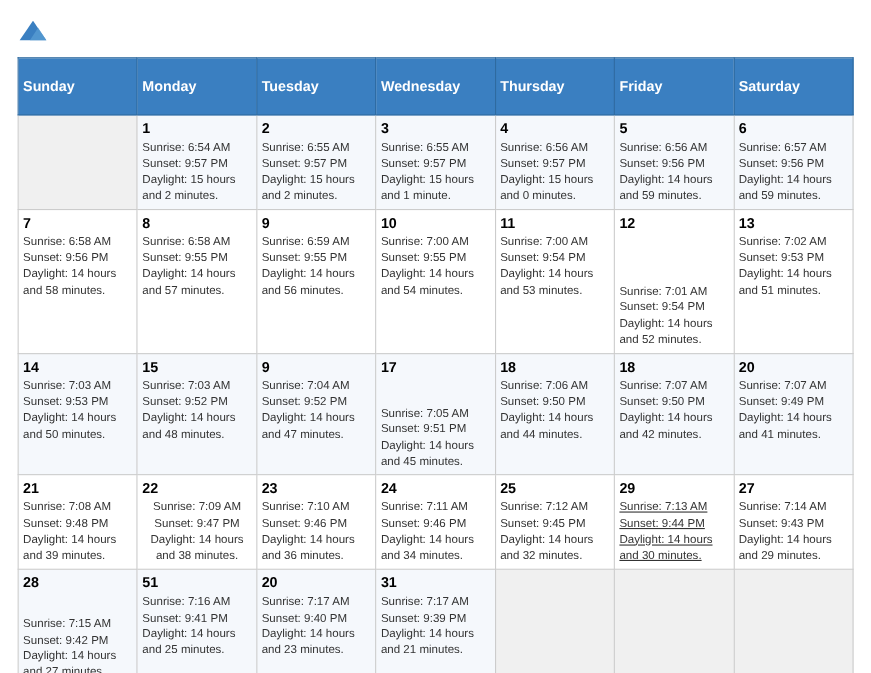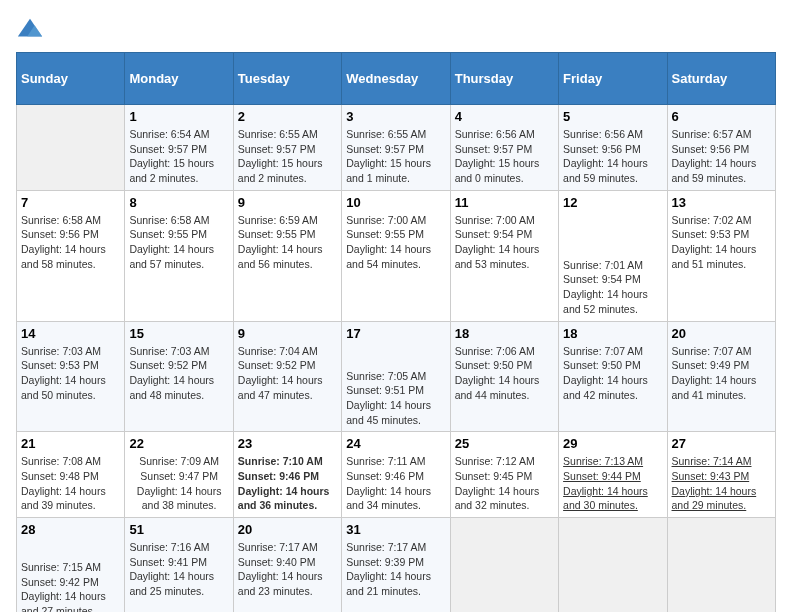--- a/index.html
+++ b/index.html
@@ -268,21 +268,21 @@
         </td>
         <td>
           <div class="day-number">22</div>
           <div class="day-info" style="white-space: pre-line; text-align: center;">Sunrise: 7:09 AM
 Sunset: 9:47 PM
 Daylight: 14 hours
 and 38 minutes.</div>
         </td>
         <td>
           <div class="day-number">23</div>
-          <div class="day-info" style="white-space: pre-line; font-weight: bold;">Sunrise: 7:10 AM
+          <div class="day-info" style="white-space: pre-line;">Sunrise: 7:10 AM
 Sunset: 9:46 PM
 Daylight: 14 hours
 and 36 minutes.</div>
         </td>
         <td>
           <div class="day-number">24</div>
           <div class="day-info" style="white-space: pre-line;">Sunrise: 7:11 AM
 Sunset: 9:46 PM
 Daylight: 14 hours
 and 34 minutes.</div>
@@ -296,21 +296,21 @@
         </td>
         <td>
           <div class="day-number">29</div>
           <div class="day-info" style="white-space: pre-line; text-decoration: underline;">Sunrise: 7:13 AM
 Sunset: 9:44 PM
 Daylight: 14 hours
 and 30 minutes.</div>
         </td>
         <td>
           <div class="day-number">27</div>
-          <div class="day-info" style="white-space: pre-line; text-decoration: underline;">Sunrise: 7:14 AM
+          <div class="day-info" style="white-space: pre-line;">Sunrise: 7:14 AM
 Sunset: 9:43 PM
 Daylight: 14 hours
 and 29 minutes.</div>
         </td>
       </tr>
       <tr>
         <td>
           <div class="day-number">28</div>
           <div class="day-info" style="white-space: pre-line; margin-top: 23px;">Sunrise: 7:15 AM
 Sunset: 9:42 PM

